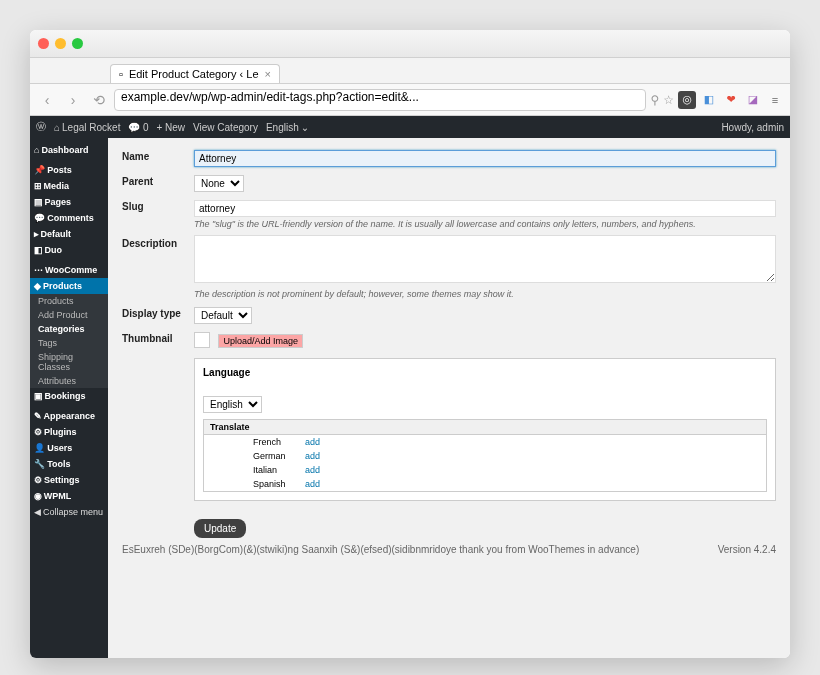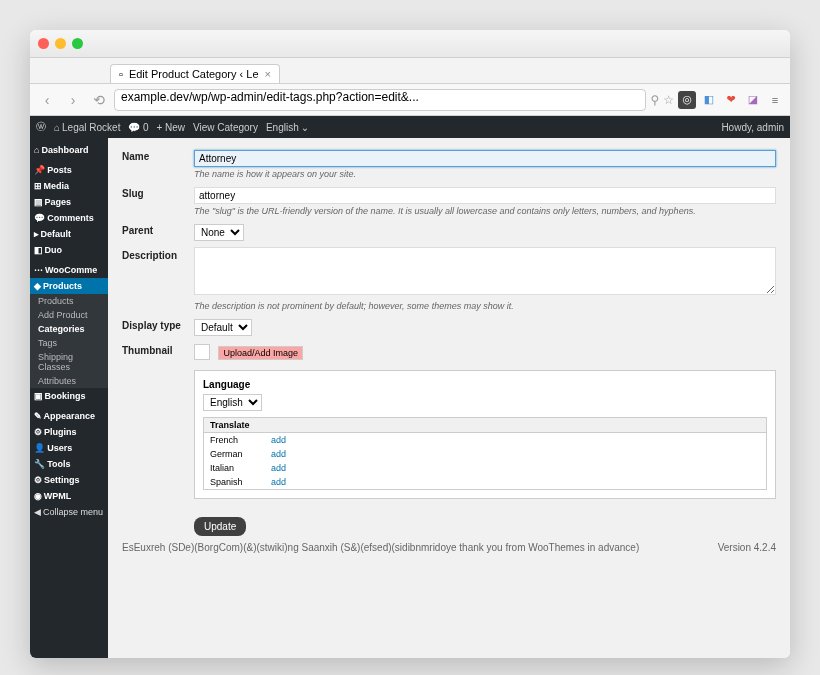--- a/index.html
+++ b/index.html
@@ -35,24 +35,24 @@
 .form-label { width: 72px; font-size: 10px; font-weight: bold; color: #222; padding-top: 3px; }
 .form-field { flex: 1; }
 .text-input { width: 100%; padding: 2px 4px; font-size: 10px; border: 1px solid #ddd; background: #fff; }
 .text-input.focused { border: 1px solid #5b9dd9; box-shadow: 0 0 2px rgba(30,140,190,.8); background: #eaf2fa; }
 .help-text { font-size: 9px; font-style: italic; color: #666; margin-top: 2px; }
 .select-input { font-size: 10px; padding: 1px 2px; border: 1px solid #ccc; background: #fff; }
 .textarea-input { width: 100%; height: 48px; border: 1px solid #ddd; font-size: 10px; padding: 2px; resize: vertical; background: #fff; }
 .thumb-box { width: 16px; height: 16px; border: 1px solid #ccc; display: inline-block; vertical-align: middle; background: #fff; }
 .upload-btn { font-size: 9px; padding: 1px 4px; border: 1px solid #ccc; background: #fca5a5; margin-left: 4px; cursor: pointer; }
 .lang-box { border: 1px solid #ccc; background: #fff; padding: 8px; margin-top: 4px; }
-.lang-title { font-size: 10px; font-weight: bold; margin-bottom: 2px; }
+.lang-title { font-size: 10px; font-weight: bold; margin-bottom: 16px; }
 .translate-table { border: 1px solid #ccc; font-size: 9px; margin-top: 6px; }
 .translate-header { background: #f0f0f0; padding: 2px 6px; font-weight: bold; border-bottom: 1px solid #ccc; }
-.translate-row { display: flex; padding: 2px 6px; gap: 21px; }
+.translate-row { display: flex; padding: 2px 6px; gap: 12px; margin-left: 43px; }
 .translate-lang { width: 40px; }
 .translate-action { color: #0073aa; cursor: pointer; }
 .update-btn { background: #404040; color: #fff; border: none; padding: 4px 10px; font-size: 10px; border-radius: 8px; cursor: pointer; margin-top: 12px; }
 .footer-text { font-size: 10px; color: #666; margin-top: 4px; display: flex; justify-content: space-between; }
 </style>
 </head>
 <body>
 
 <div class="window">
 
@@ -181,38 +181,37 @@
           <span>Collapse menu</span>
         </div>
     </div>
 
     <div class="main">
 
       <div class="form-row">
         <div class="form-label">Name</div>
         <div class="form-field">
           <input class="text-input focused" value="Attorney" style="">
-          <div class="help-text">The name is how it appears on your site.</div>
-        </div>
-      </div>
-
-      <div class="form-row">
-        <div class="form-label">Slug</div>
-        <div class="form-field">
-          <input class="text-input" value="attorney" style="">
-          <div class="help-text">The "slug" is the URL-friendly version of the name. It is usually all lowercase and contains only letters, numbers, and hyphens.</div>
         </div>
       </div>
 
       <div class="form-row">
         <div class="form-label">Parent</div>
         <div class="form-field">
           <select class="select-input">
             <option>None</option>
           </select>
+        </div>
+      </div>
+
+      <div class="form-row">
+        <div class="form-label">Slug</div>
+        <div class="form-field">
+          <input class="text-input" value="attorney" style="">
+          <div class="help-text">The "slug" is the URL-friendly version of the name. It is usually all lowercase and contains only letters, numbers, and hyphens.</div>
         </div>
       </div>
 
       <div class="form-row">
         <div class="form-label">Description</div>
         <div class="form-field">
           <textarea class="textarea-input" style=""></textarea>
           <div class="help-text">The description is not prominent by default; however, some themes may show it.</div>
         </div>
       </div>

